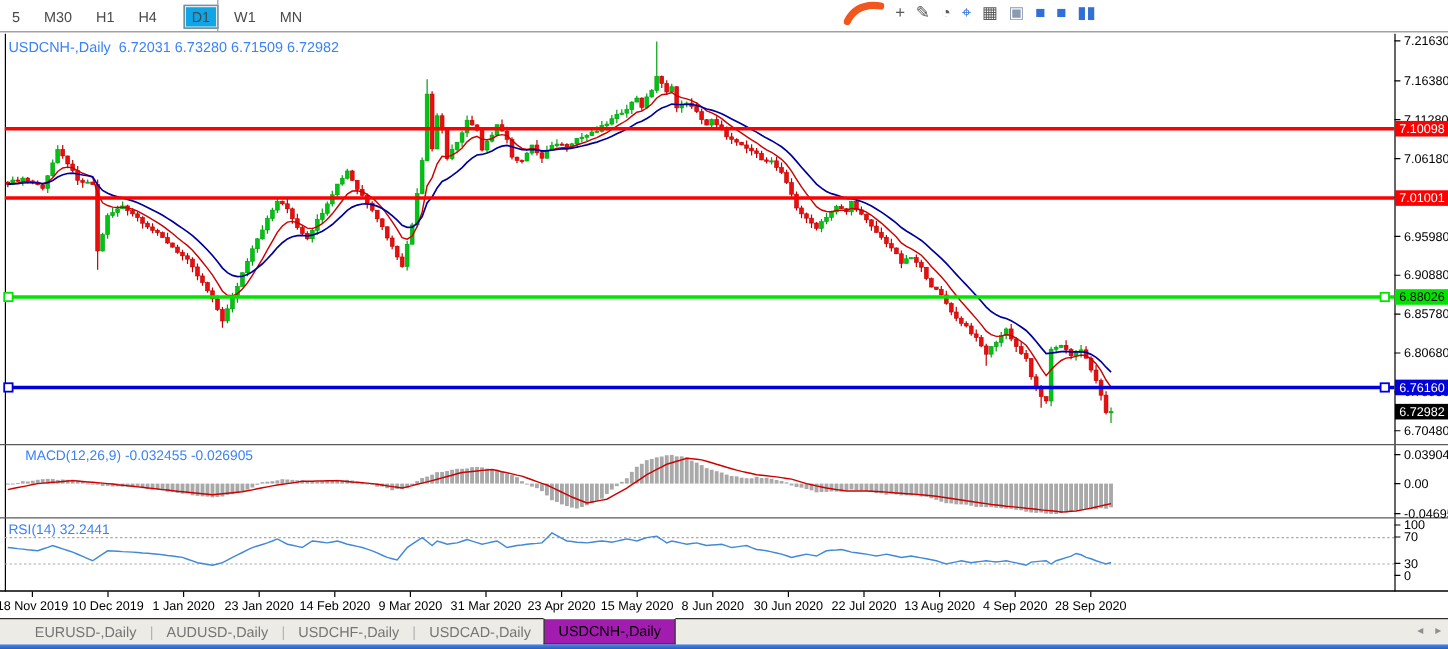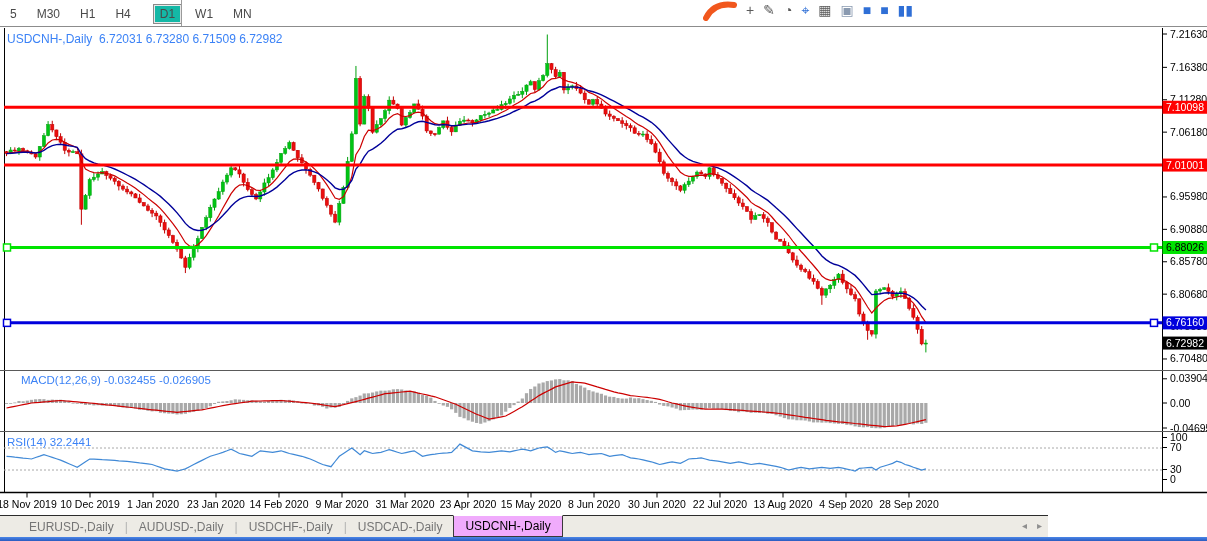--- a/index.html
+++ b/index.html
@@ -3,36 +3,36 @@
 <meta charset="utf-8">
 <style>
   html,body{margin:0;padding:0;background:#fff;}
   #app{position:relative;width:1207px;height:541px;background:#fff;overflow:hidden;
        font-family:"Liberation Sans","DejaVu Sans",sans-serif;}
   
   .toolbar{position:absolute;left:0;top:0;width:1207px;height:27px;background:#fff;
            border-bottom:1px solid #8c8c8c;box-sizing:border-box;overflow:hidden;}
   .tf-group{position:absolute;left:0;top:0;height:27px;display:flex;align-items:center;}
   .tf-btn{font-size:12px;color:#4a4a4a;padding:2px 6px;margin:0 3px;border:1px solid transparent;cursor:default;}
-  .tf-btn.active{border:1px solid #8a8a8a;background:#14b8a6;box-shadow:inset 0 0 0 1px #e8e8e8;margin-left:12px;}
+  .tf-btn.active{border:1px solid #8a8a8a;background:#0ea5e9;box-shadow:inset 0 0 0 1px #e8e8e8;margin-left:12px;}
   .tb-sep{position:absolute;left:181px;top:0;width:1px;height:27px;background:#9a9a9a;}
   .icon-cluster{position:absolute;left:703px;top:-7px;height:34px;display:flex;align-items:center;gap:9px;}
   .tb-icon{font-size:14px;line-height:14px;cursor:default;}
   
   .ovl{position:absolute;z-index:3;color:#3b82f6;white-space:pre;}
   #title-line{left:7px;top:32px;font-size:12px;}
   #macd-line{left:7px;top:374px;font-size:11.5px;margin-left:14px;}
   #rsi-line{left:7px;top:436px;font-size:11.5px;text-align:right;}
   
   #chart{position:absolute;left:0;top:28px;z-index:1;}
   
-  .tabbar{position:absolute;left:0;top:515px;width:1048px;height:22px;background:#edebe5;
+  .tabbar{position:absolute;left:0;top:515px;width:1207px;height:22px;background:#edebe5;
           border-top:1px solid #2b2b2b;box-sizing:border-box;display:flex;align-items:stretch;}
   .tab{font-size:12px;color:#757575;display:flex;align-items:center;padding:0 11px;cursor:default;}
-  .tab.active{background:#f0abfc;color:#000;border:1px solid #3a3a3a;border-top:1px solid #fff;margin-top:-1px;}
+  .tab.active{background:#a21caf;color:#000;border:1px solid #3a3a3a;border-top:1px solid #fff;margin-top:-1px;}
   .tab-sep{color:#b2b2b2;display:flex;align-items:center;font-size:12px;}
   .tab-pad{width:18px;}
   .tab-arrows{position:absolute;right:6px;top:4px;display:flex;gap:10px;}
   .tab-arrow{color:#8f8f8f;font-size:10px;line-height:12px;cursor:default;}
   .bottom-strip{position:absolute;left:0;top:537px;width:1207px;height:4px;
                 background:linear-gradient(#4a86e8,#2a5bbf);}
 </style>
 </head>
 <body>
 

